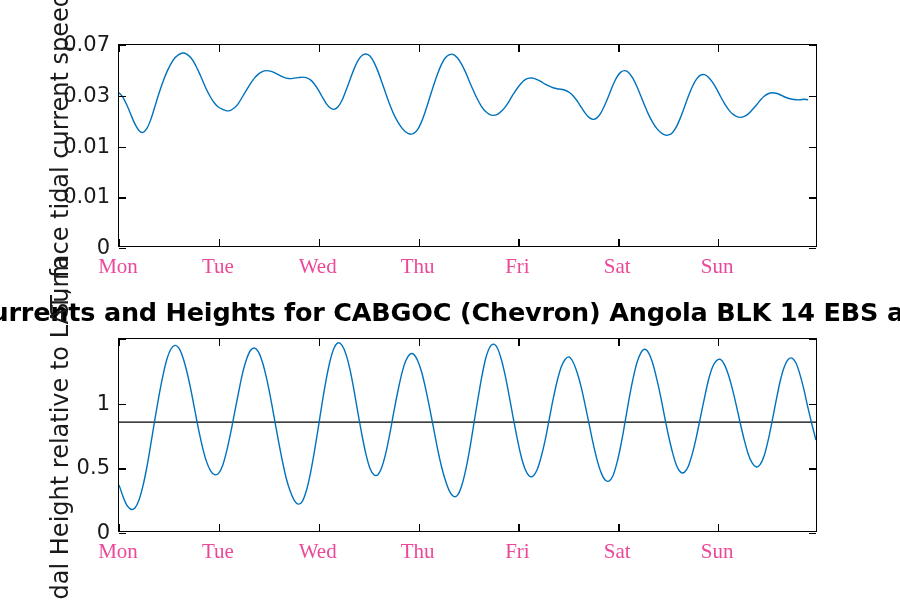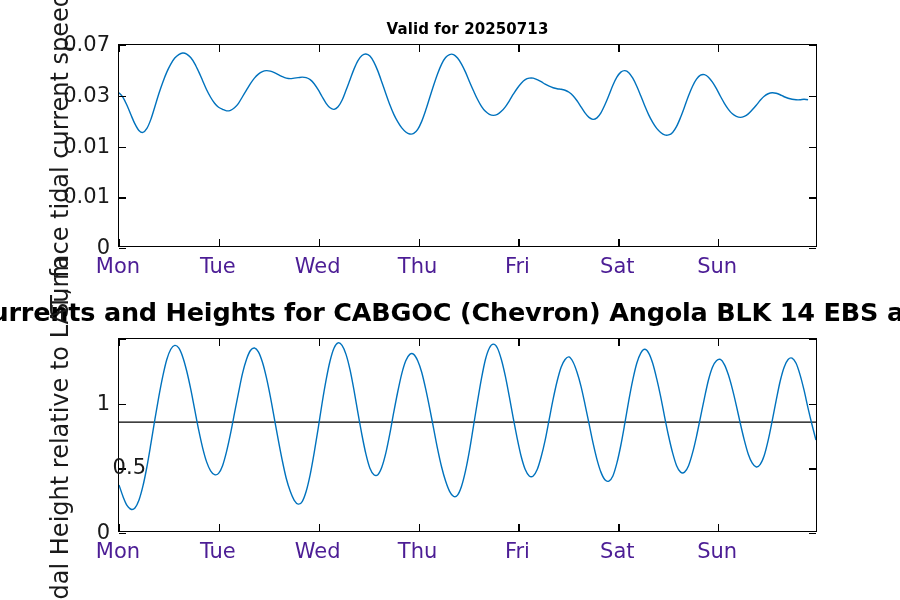--- a/index.html
+++ b/index.html
@@ -22,22 +22,22 @@
   .tick.x{width:1.3px;height:7px;}
   .tick.y{height:1.3px;width:7px;}
   .tick.xtop{top:0;}
   .tick.xbot{bottom:0;}
   .tick.yleft{left:0;}
   .tick.yright{right:0;}
 
   
   .ylab{position:absolute;font-size:21px;color:#1a1a1a;text-align:right;
         white-space:nowrap;transform:translateY(-50%);}
-  .xlab{position:absolute;font-size:21px;color:#4c1d95;text-align:center;
-        white-space:nowrap;transform:translateX(-50%);}
+  .xlab{position:absolute;font-size:21px;color:#ec4899;text-align:center;
+        white-space:nowrap;transform:translateX(-50%);font-family:Liberation Serif, serif;}
 
   
   #chart-title{
     position:absolute;left:118px;top:20px;width:699px;
     text-align:center;font-size:15px;font-weight:bold;color:#000;
     letter-spacing:0.1px;
   }
   #main-title{
     position:absolute;top:297px;left:-28px;width:960px;
     font-size:25.5px;font-weight:bold;color:#000;white-space:nowrap;
@@ -50,21 +50,20 @@
     transform-origin:0 0;transform:rotate(-90deg);
   }
   #ylabel-top{left:46px;top:318px;}
   #ylabel-bottom{left:46px;top:620px;}
 </style>
 </head>
 <body>
 
 <div class="fig">
 
-  <div id="chart-title">Valid for 20250713</div>
 
   <div class="ylabel-rot" id="ylabel-top">Surface tidal current speed, kn</div>
 
   <div class="axes" id="axes-top">
     <svg class="plotsvg" id="svg-top" viewBox="0 0 699 203" preserveAspectRatio="none">
         <path d="M 0.00 48.21 C 0.67 48.97, 2.66 50.67, 3.99 52.78 C 5.33 54.89, 6.66 57.94, 7.99 60.90 C 9.32 63.86, 10.65 67.41, 11.98 70.54 C 13.31 73.67, 14.65 77.06, 15.98 79.68 C 17.31 82.30, 18.64 84.84, 19.97 86.28 C 21.30 87.71, 22.63 88.64, 23.97 88.31 C 25.30 87.97, 26.63 86.44, 27.96 84.25 C 29.29 82.05, 30.62 78.75, 31.95 75.11 C 33.29 71.47, 34.62 66.74, 35.95 62.42 C 37.28 58.11, 38.61 53.37, 39.94 49.23 C 41.27 45.08, 42.61 41.19, 43.94 37.56 C 45.27 33.92, 46.60 30.45, 47.93 27.41 C 49.26 24.36, 50.59 21.65, 51.93 19.28 C 53.26 16.92, 54.59 14.80, 55.92 13.19 C 57.25 11.59, 58.58 10.49, 59.91 9.64 C 61.25 8.80, 62.58 8.20, 63.91 8.12 C 65.24 8.04, 66.57 8.37, 67.90 9.14 C 69.23 9.90, 70.57 11.08, 71.90 12.69 C 73.23 14.29, 74.56 16.41, 75.89 18.78 C 77.22 21.15, 78.55 24.02, 79.89 26.90 C 81.22 29.77, 82.55 32.99, 83.88 36.03 C 85.21 39.08, 86.54 42.38, 87.87 45.17 C 89.21 47.96, 90.54 50.50, 91.87 52.78 C 93.20 55.06, 94.53 57.18, 95.86 58.87 C 97.19 60.56, 98.53 61.91, 99.86 62.93 C 101.19 63.95, 102.52 64.37, 103.85 64.96 C 105.18 65.55, 106.51 66.31, 107.85 66.48 C 109.18 66.65, 110.51 66.48, 111.84 65.98 C 113.17 65.47, 114.50 64.62, 115.83 63.44 C 117.17 62.25, 118.50 60.73, 119.83 58.87 C 121.16 57.01, 122.49 54.47, 123.82 52.27 C 125.15 50.07, 126.49 47.87, 127.82 45.67 C 129.15 43.48, 130.48 41.11, 131.81 39.08 C 133.14 37.05, 134.47 35.10, 135.81 33.50 C 137.14 31.89, 138.47 30.53, 139.80 29.44 C 141.13 28.34, 142.46 27.49, 143.79 26.90 C 145.13 26.31, 146.46 25.97, 147.79 25.88 C 149.12 25.80, 150.45 26.05, 151.78 26.39 C 153.11 26.73, 154.45 27.32, 155.78 27.91 C 157.11 28.50, 158.44 29.27, 159.77 29.94 C 161.10 30.62, 162.43 31.38, 163.77 31.97 C 165.10 32.56, 166.43 33.16, 167.76 33.50 C 169.09 33.83, 170.42 34.00, 171.75 34.00 C 173.09 34.00, 174.42 33.66, 175.75 33.50 C 177.08 33.33, 178.41 33.16, 179.74 32.99 C 181.07 32.82, 182.41 32.48, 183.74 32.48 C 185.07 32.48, 186.40 32.56, 187.73 32.99 C 189.06 33.41, 190.39 34.00, 191.73 35.02 C 193.06 36.03, 194.39 37.39, 195.72 39.08 C 197.05 40.77, 198.38 42.97, 199.71 45.17 C 201.05 47.37, 202.38 49.99, 203.71 52.27 C 205.04 54.56, 206.37 57.01, 207.70 58.87 C 209.03 60.73, 210.37 62.42, 211.70 63.44 C 213.03 64.45, 214.36 65.13, 215.69 64.96 C 217.02 64.79, 218.35 63.94, 219.69 62.42 C 221.02 60.90, 222.35 58.62, 223.68 55.83 C 225.01 53.03, 226.34 49.14, 227.67 45.67 C 229.01 42.21, 230.34 38.57, 231.67 35.02 C 233.00 31.47, 234.33 27.57, 235.66 24.36 C 236.99 21.15, 238.33 18.02, 239.66 15.73 C 240.99 13.45, 242.32 11.76, 243.65 10.66 C 244.98 9.56, 246.31 9.05, 247.65 9.14 C 248.98 9.22, 250.31 9.81, 251.64 11.17 C 252.97 12.52, 254.30 14.72, 255.63 17.25 C 256.97 19.79, 258.30 23.01, 259.63 26.39 C 260.96 29.77, 262.29 33.75, 263.62 37.56 C 264.95 41.36, 266.29 45.42, 267.62 49.23 C 268.95 53.03, 270.28 56.92, 271.61 60.39 C 272.94 63.86, 274.27 67.16, 275.61 70.03 C 276.94 72.91, 278.27 75.36, 279.60 77.65 C 280.93 79.93, 282.26 82.05, 283.59 83.74 C 284.93 85.43, 286.26 86.78, 287.59 87.80 C 288.92 88.81, 290.25 89.57, 291.58 89.83 C 292.91 90.08, 294.25 90.08, 295.58 89.32 C 296.91 88.56, 298.24 87.29, 299.57 85.26 C 300.90 83.23, 302.23 80.35, 303.57 77.14 C 304.90 73.93, 306.23 69.95, 307.56 65.98 C 308.89 62.00, 310.22 57.52, 311.55 53.29 C 312.89 49.06, 314.22 44.66, 315.55 40.60 C 316.88 36.54, 318.21 32.48, 319.54 28.93 C 320.87 25.38, 322.21 21.99, 323.54 19.28 C 324.87 16.58, 326.20 14.29, 327.53 12.69 C 328.86 11.08, 330.19 10.15, 331.53 9.64 C 332.86 9.13, 334.19 9.05, 335.52 9.64 C 336.85 10.23, 338.18 11.59, 339.51 13.19 C 340.85 14.80, 342.18 16.92, 343.51 19.28 C 344.84 21.65, 346.17 24.44, 347.50 27.41 C 348.83 30.37, 350.17 33.92, 351.50 37.05 C 352.83 40.18, 354.16 43.22, 355.49 46.18 C 356.82 49.14, 358.15 52.19, 359.49 54.81 C 360.82 57.43, 362.15 59.89, 363.48 61.92 C 364.81 63.95, 366.14 65.64, 367.47 66.99 C 368.81 68.34, 370.14 69.36, 371.47 70.03 C 372.80 70.71, 374.13 71.05, 375.46 71.05 C 376.79 71.05, 378.13 70.71, 379.46 70.03 C 380.79 69.36, 382.12 68.26, 383.45 66.99 C 384.78 65.72, 386.11 64.20, 387.45 62.42 C 388.78 60.65, 390.11 58.45, 391.44 56.33 C 392.77 54.22, 394.10 51.85, 395.43 49.73 C 396.77 47.62, 398.10 45.51, 399.43 43.65 C 400.76 41.78, 402.09 40.01, 403.42 38.57 C 404.75 37.13, 406.09 35.86, 407.42 35.02 C 408.75 34.17, 410.08 33.75, 411.41 33.50 C 412.74 33.24, 414.07 33.24, 415.41 33.50 C 416.74 33.75, 418.07 34.43, 419.40 35.02 C 420.73 35.61, 422.06 36.29, 423.39 37.05 C 424.73 37.81, 426.06 38.82, 427.39 39.59 C 428.72 40.35, 430.05 41.02, 431.38 41.61 C 432.71 42.21, 434.05 42.71, 435.38 43.14 C 436.71 43.56, 438.04 43.90, 439.37 44.15 C 440.70 44.41, 442.03 44.41, 443.37 44.66 C 444.70 44.91, 446.03 45.17, 447.36 45.67 C 448.69 46.18, 450.02 46.77, 451.35 47.71 C 452.69 48.64, 454.02 49.82, 455.35 51.26 C 456.68 52.70, 458.01 54.47, 459.34 56.33 C 460.67 58.19, 462.01 60.39, 463.34 62.42 C 464.67 64.45, 466.00 66.74, 467.33 68.51 C 468.66 70.29, 469.99 71.98, 471.33 73.08 C 472.66 74.18, 473.99 75.03, 475.32 75.11 C 476.65 75.19, 477.98 74.69, 479.31 73.59 C 480.65 72.49, 481.98 70.71, 483.31 68.51 C 484.64 66.31, 485.97 63.35, 487.30 60.39 C 488.63 57.43, 489.97 54.05, 491.30 50.75 C 492.63 47.45, 493.96 43.64, 495.29 40.60 C 496.62 37.55, 497.95 34.68, 499.29 32.48 C 500.62 30.28, 501.95 28.50, 503.28 27.41 C 504.61 26.31, 505.94 25.80, 507.27 25.88 C 508.61 25.97, 509.94 26.64, 511.27 27.91 C 512.60 29.18, 513.93 31.21, 515.26 33.50 C 516.59 35.78, 517.93 38.65, 519.26 41.61 C 520.59 44.58, 521.92 47.96, 523.25 51.26 C 524.58 54.56, 525.91 58.19, 527.25 61.41 C 528.58 64.62, 529.91 67.75, 531.24 70.54 C 532.57 73.33, 533.90 75.87, 535.23 78.16 C 536.57 80.44, 537.90 82.55, 539.23 84.25 C 540.56 85.94, 541.89 87.21, 543.22 88.31 C 544.55 89.40, 545.89 90.42, 547.22 90.84 C 548.55 91.27, 549.88 91.27, 551.21 90.84 C 552.54 90.42, 553.87 89.74, 555.21 88.31 C 556.54 86.87, 557.87 84.75, 559.20 82.21 C 560.53 79.68, 561.86 76.38, 563.19 73.08 C 564.53 69.78, 565.86 66.06, 567.19 62.42 C 568.52 58.79, 569.85 54.73, 571.18 51.26 C 572.51 47.79, 573.85 44.41, 575.18 41.61 C 576.51 38.82, 577.84 36.37, 579.17 34.51 C 580.50 32.65, 581.83 31.21, 583.17 30.45 C 584.50 29.69, 585.83 29.60, 587.16 29.94 C 588.49 30.28, 589.82 31.21, 591.15 32.48 C 592.49 33.75, 593.82 35.61, 595.15 37.56 C 596.48 39.50, 597.81 41.78, 599.14 44.15 C 600.47 46.52, 601.81 49.31, 603.14 51.77 C 604.47 54.22, 605.80 56.67, 607.13 58.87 C 608.46 61.07, 609.79 63.18, 611.13 64.96 C 612.46 66.74, 613.79 68.34, 615.12 69.53 C 616.45 70.71, 617.78 71.47, 619.11 72.06 C 620.45 72.66, 621.78 73.08, 623.11 73.08 C 624.44 73.08, 625.77 72.66, 627.10 72.06 C 628.43 71.47, 629.77 70.63, 631.10 69.53 C 632.43 68.43, 633.76 66.91, 635.09 65.47 C 636.42 64.03, 637.75 62.51, 639.09 60.90 C 640.42 59.29, 641.75 57.35, 643.08 55.83 C 644.41 54.30, 645.74 52.86, 647.07 51.77 C 648.41 50.67, 649.74 49.82, 651.07 49.23 C 652.40 48.64, 653.73 48.30, 655.06 48.21 C 656.39 48.13, 657.73 48.38, 659.06 48.72 C 660.39 49.06, 661.72 49.65, 663.05 50.24 C 664.38 50.83, 665.71 51.68, 667.05 52.27 C 668.38 52.86, 669.71 53.37, 671.04 53.80 C 672.37 54.22, 673.70 54.56, 675.03 54.81 C 676.37 55.06, 677.70 55.23, 679.03 55.32 C 680.36 55.40, 681.69 55.40, 683.02 55.32 C 684.35 55.23, 685.69 54.81, 687.02 54.81 C 688.35 54.81, 689.68 54.98, 691.01 55.32 C 692.34 55.66, 693.67 NaN, 695.01 56.84 C 696.34 NaN, 698.33 NaN, 699.00 NaN" fill="none" stroke="#0072BD" stroke-width="1.4" stroke-linejoin="round" vector-effect="non-scaling-stroke"></path>
       </svg>
   <div class="tick x xtop" style="left: 0px;"></div>
       <div class="tick x xbot" style="left: 0px;"></div>
       <div class="tick x xtop" style="left: 99.8571px;"></div>
@@ -137,15 +136,15 @@
     <div class="ylab" style="left: 0px; width: 110px; top: 94.75px;">0.03</div>
     <div class="ylab" style="left: 0px; width: 110px; top: 44px;">0.07</div>
     <div class="xlab" style="left: 118px; top: 539px;">Mon</div>
     <div class="xlab" style="left: 217.857px; top: 539px;">Tue</div>
     <div class="xlab" style="left: 317.714px; top: 539px;">Wed</div>
     <div class="xlab" style="left: 417.571px; top: 539px;">Thu</div>
     <div class="xlab" style="left: 517.429px; top: 539px;">Fri</div>
     <div class="xlab" style="left: 617.286px; top: 539px;">Sat</div>
     <div class="xlab" style="left: 717.143px; top: 539px;">Sun</div>
     <div class="ylab" style="left: 0px; width: 110px; top: 532px;">0</div>
-    <div class="ylab" style="left: 0px; width: 110px; top: 467.333px; padding-left: 36px;">0.5</div>
+    <div class="ylab" style="left: 0px; width: 110px; top: 467.333px;">0.5</div>
     <div class="ylab" style="left: 0px; width: 110px; top: 402.667px;">1</div>
   </div>
 
 </body></html>

